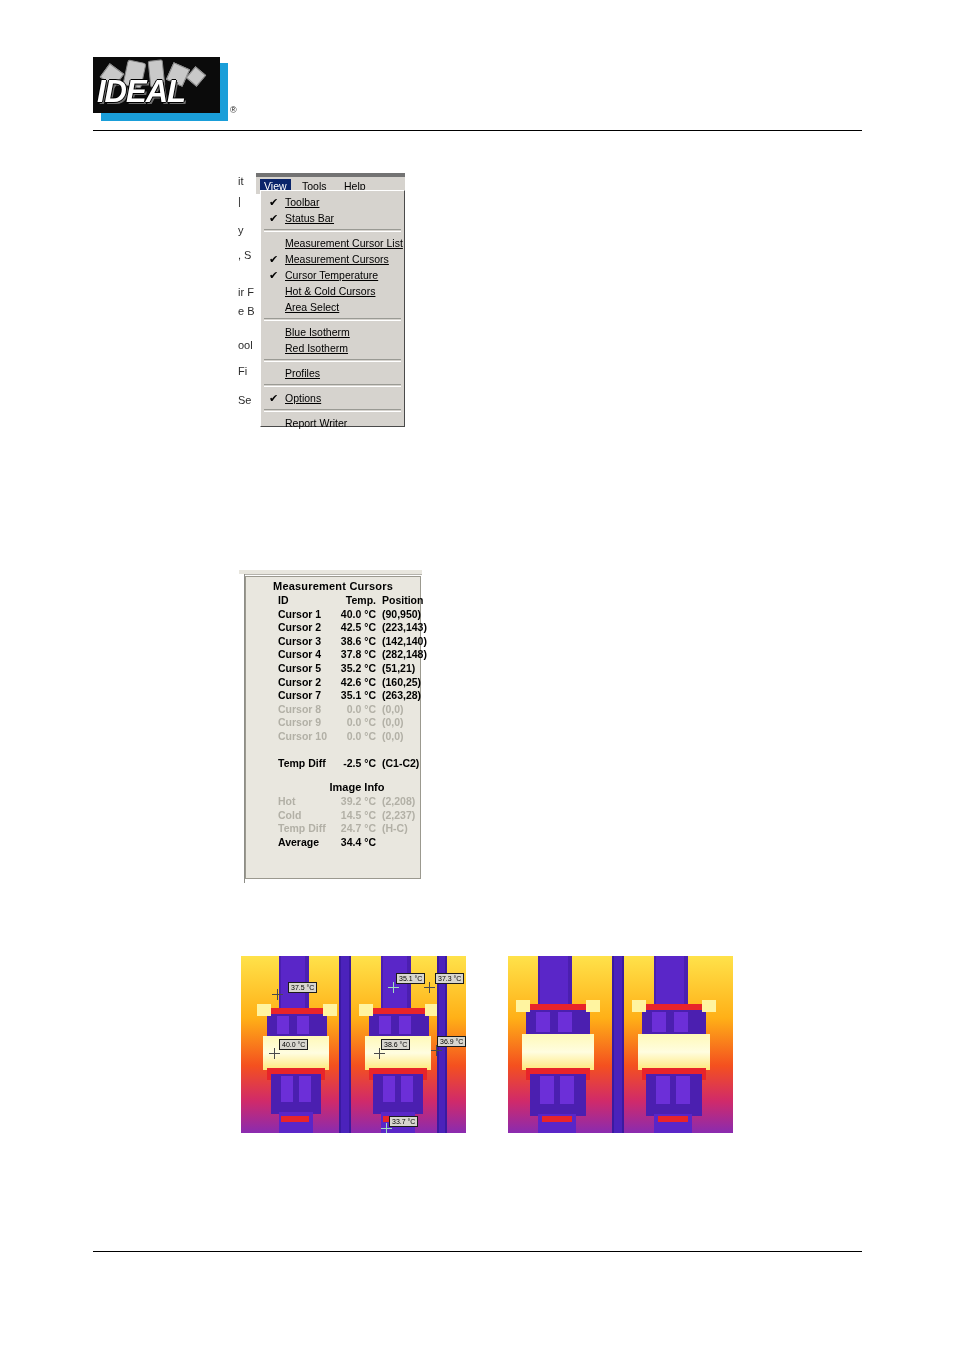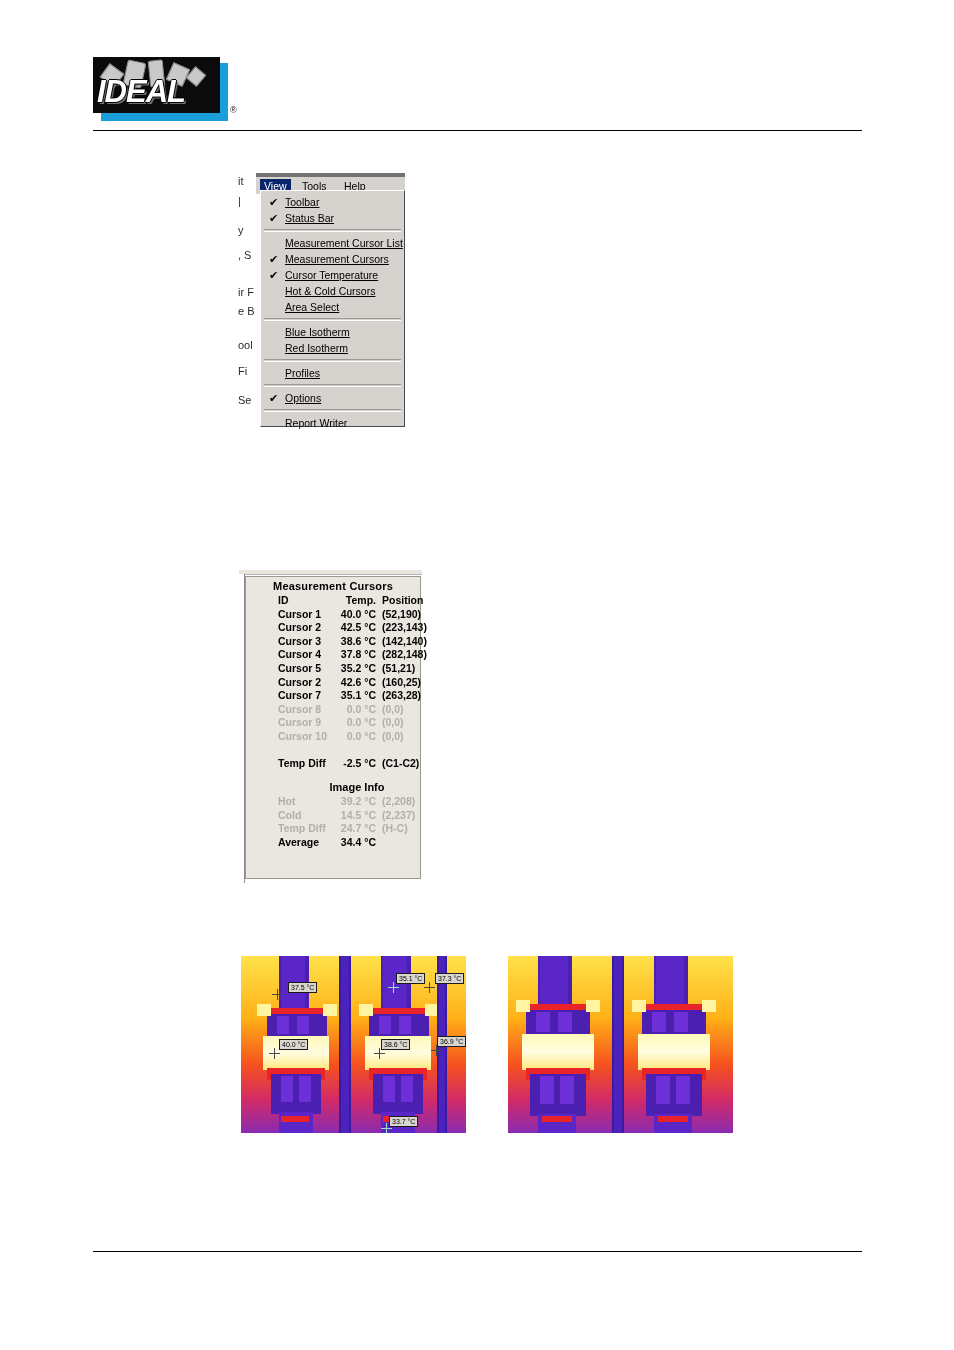--- a/index.html
+++ b/index.html
@@ -421,21 +421,21 @@
 
     <div class="mc-row">
       <span class="c-id">ID</span>
       <span class="c-temp">Temp.</span>
       <span class="c-pos">Position</span>
     </div>
 
     <div class="mc-row">
       <span class="c-id">Cursor 1</span>
       <span class="c-temp">40.0 °C</span>
-      <span class="c-pos">(52,190)</span>
+      <span class="c-pos">(90,950)</span>
     </div>
     <div class="mc-row">
       <span class="c-id">Cursor 2</span>
       <span class="c-temp">42.5 °C</span>
       <span class="c-pos">(223,143)</span>
     </div>
     <div class="mc-row">
       <span class="c-id">Cursor 3</span>
       <span class="c-temp">38.6 °C</span>
       <span class="c-pos">(142,140)</span>

